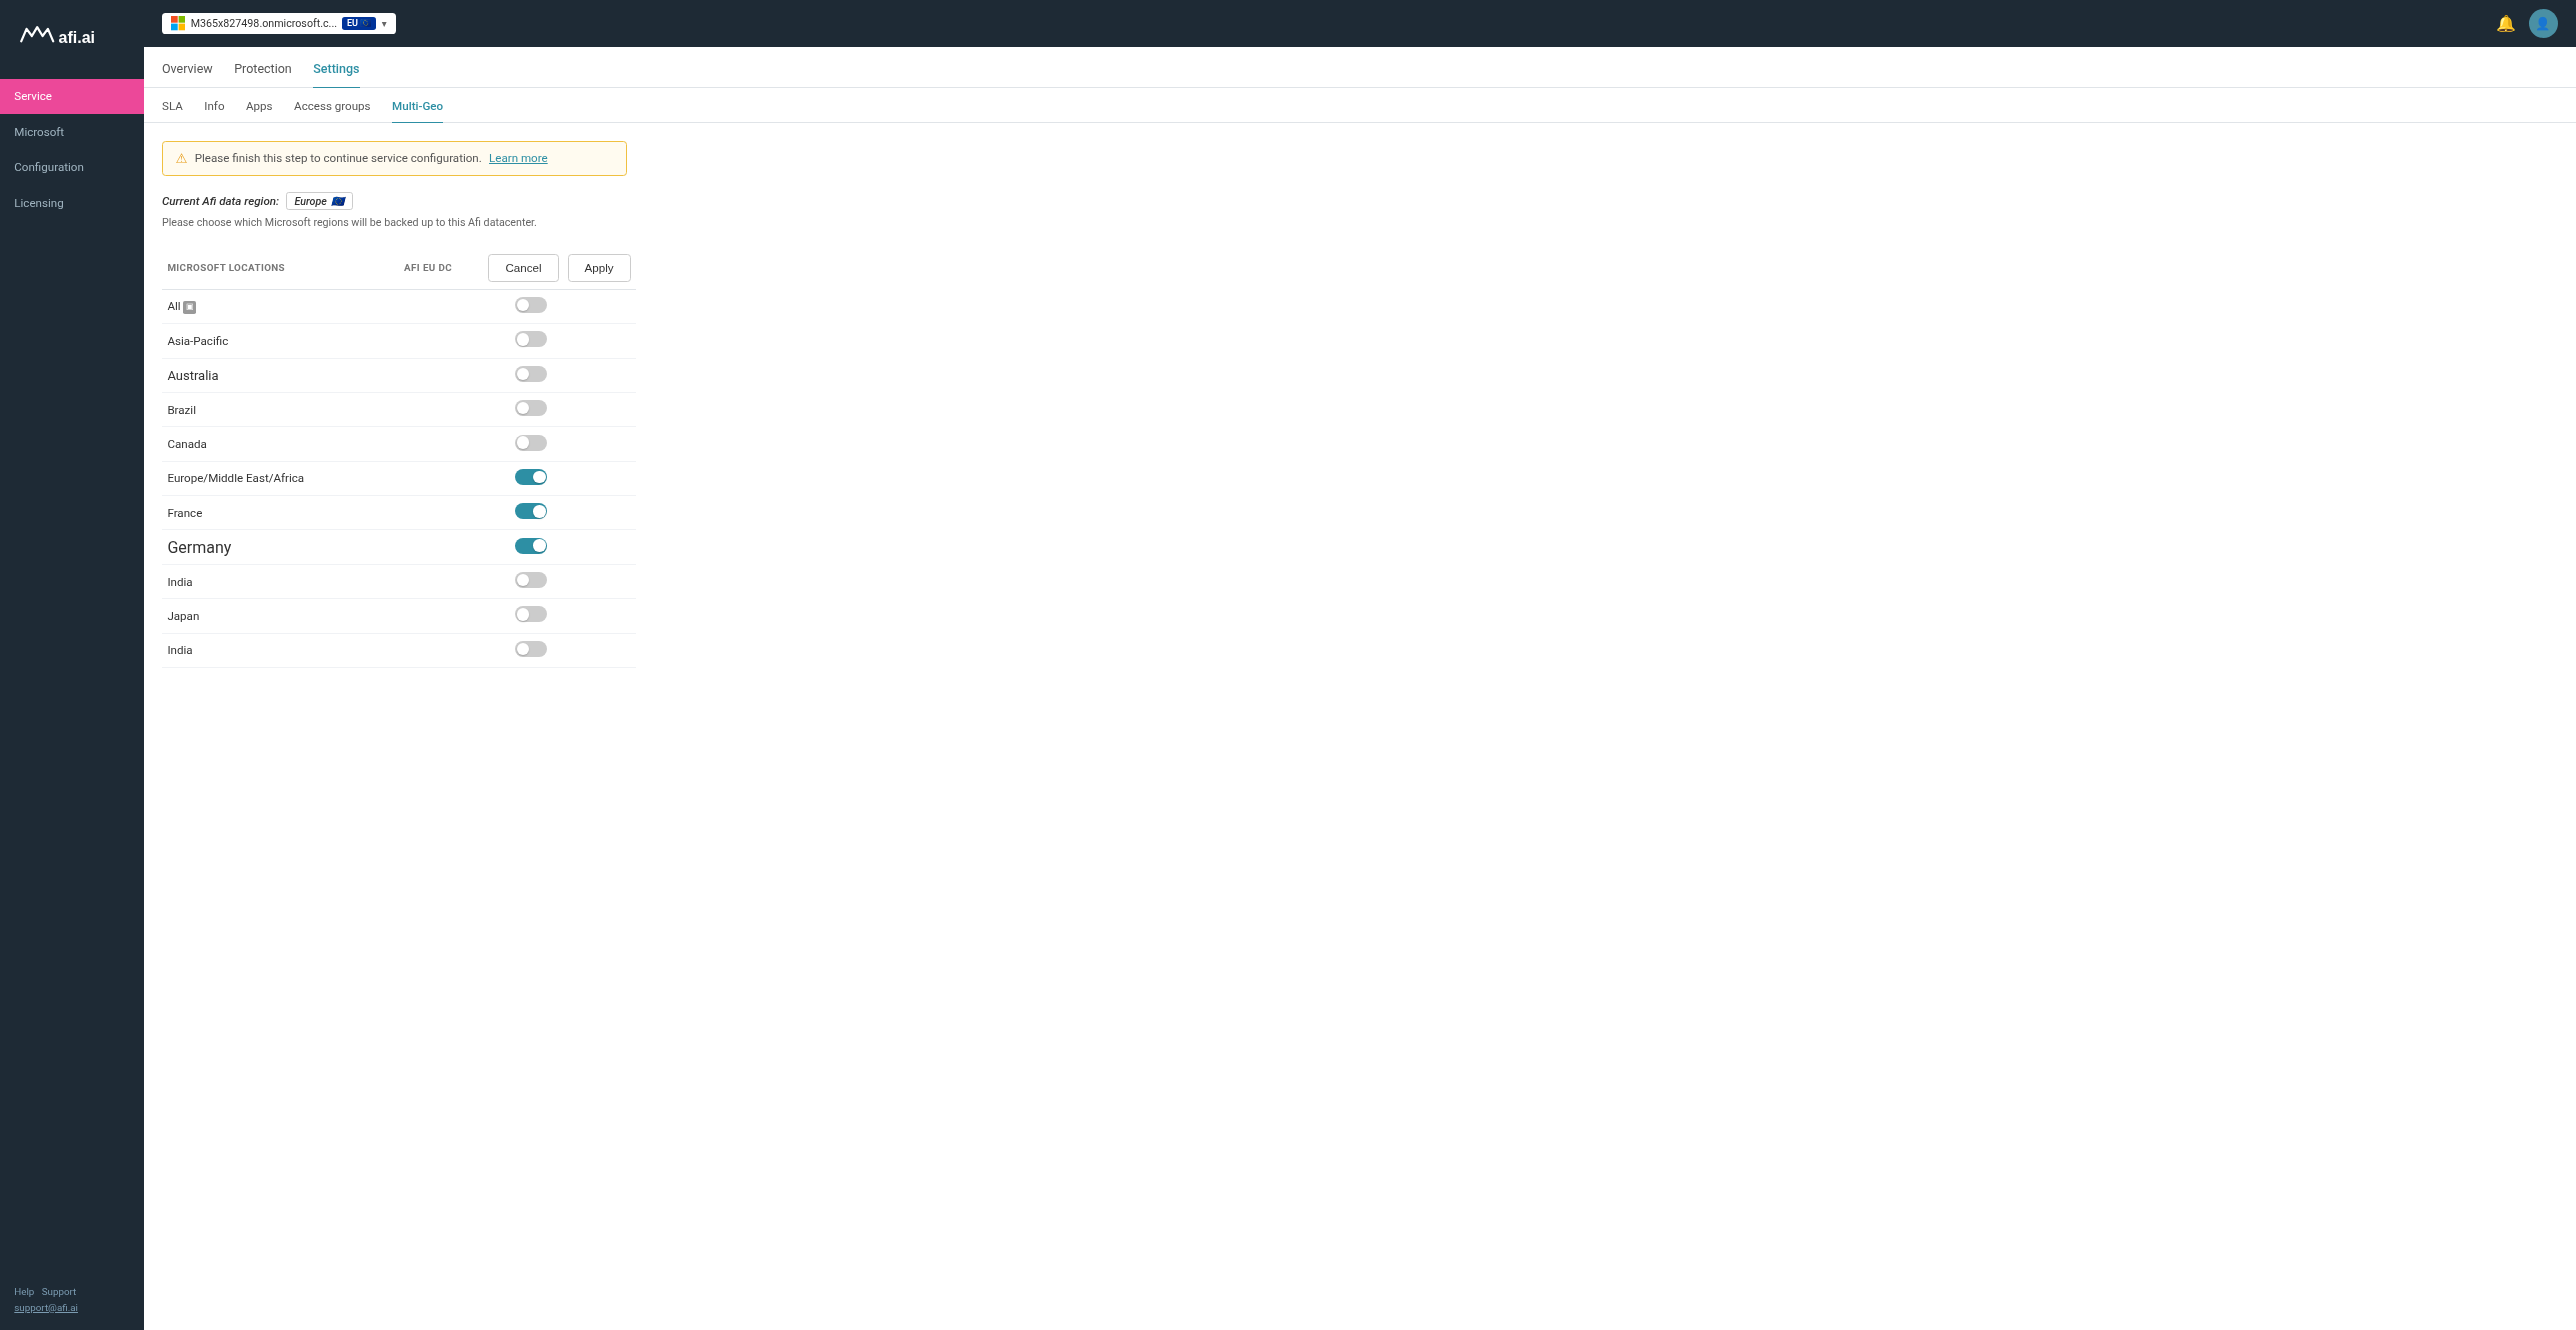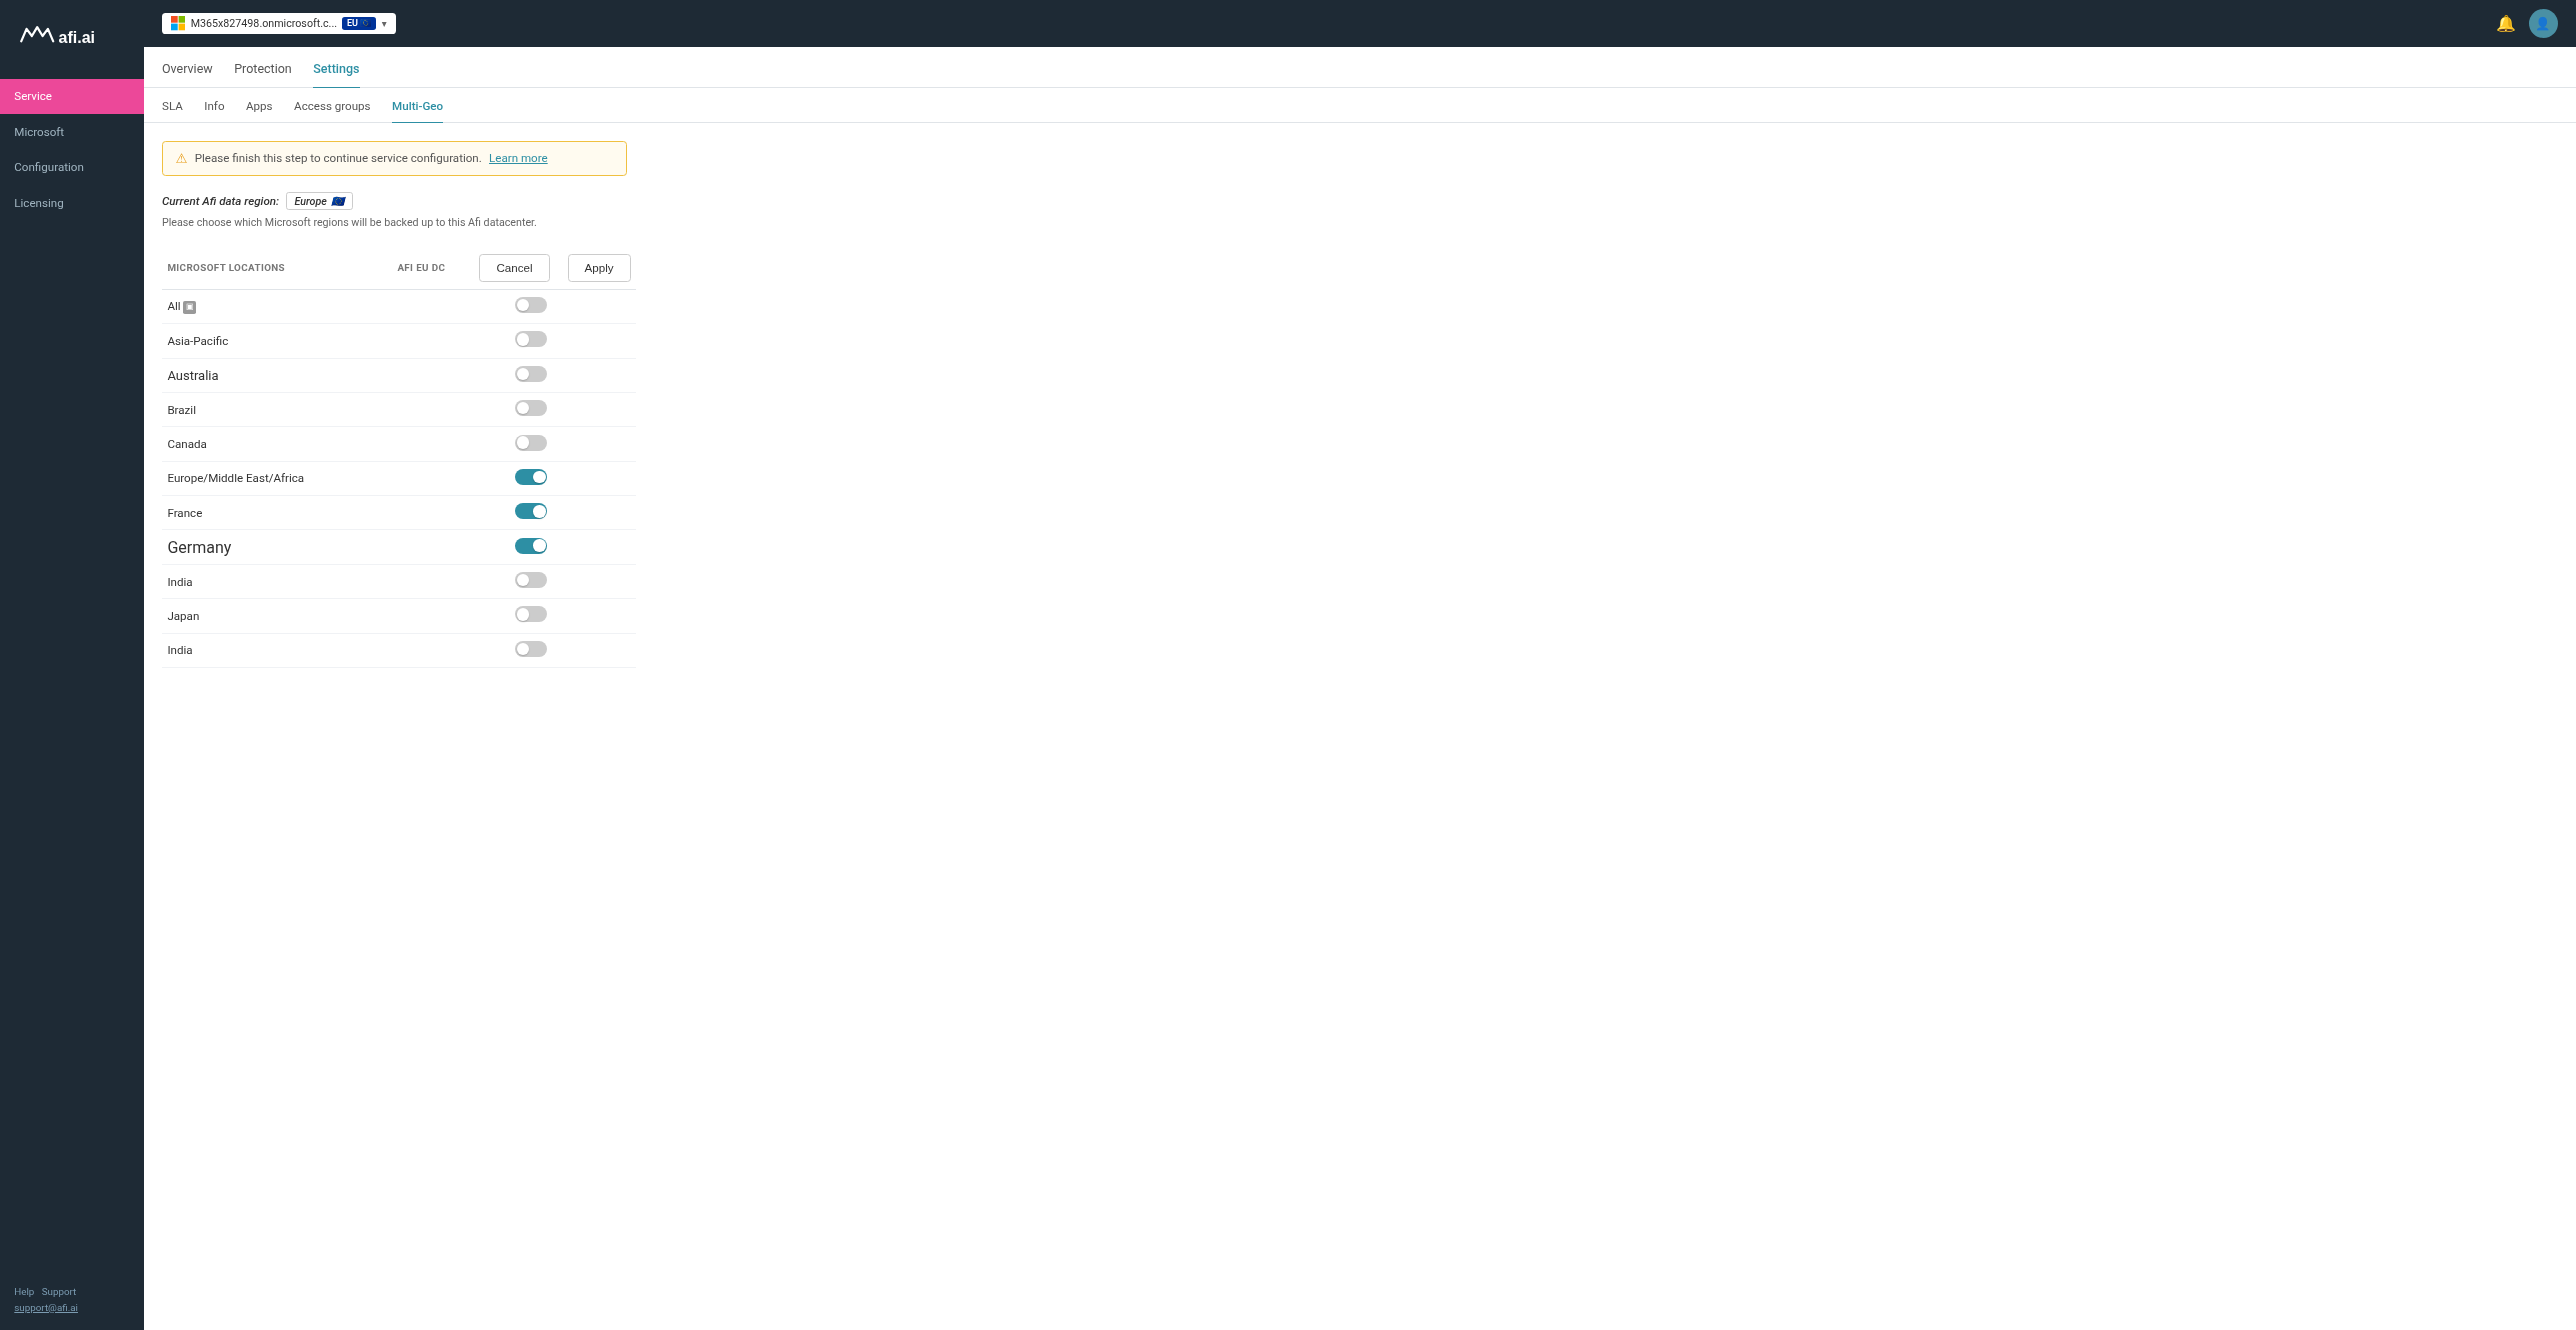--- a/index.html
+++ b/index.html
@@ -243,21 +243,21 @@
       top: 1.8px;
       left: 1.8px;
       transition: left 0.2s;
       box-shadow: 0 0.9px 1.8px rgba(0,0,0,0.2);
     }
     .toggle.on::after { left: 18px; }
 
     
     .btn-row {
       display: flex;
-      gap: 18px;
+      gap: 9px;
       align-items: flex-start;
     }
     .btn {
       padding: 6.3px 16px;
       border-radius: 3.6px;
       font-size: 11.6px;
       cursor: pointer;
       border: 0.9px solid #ccc;
       background: #fff;
       color: #333;

